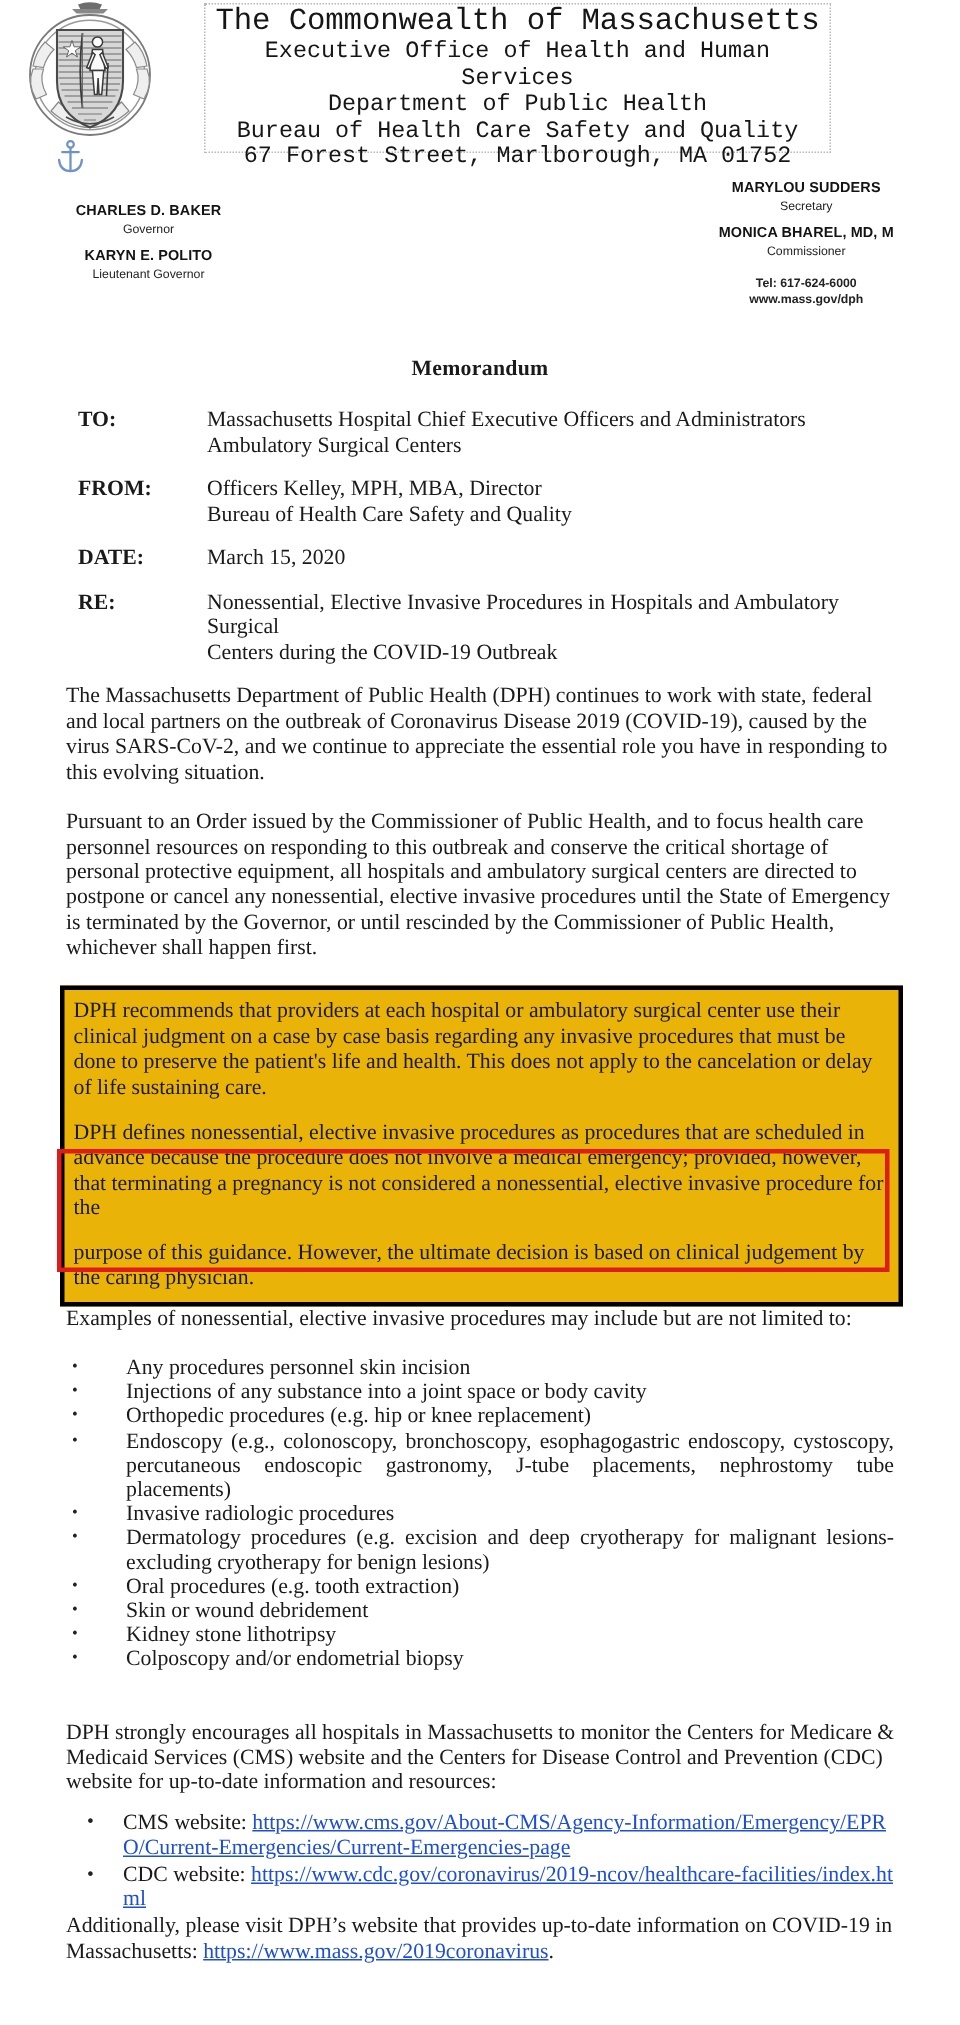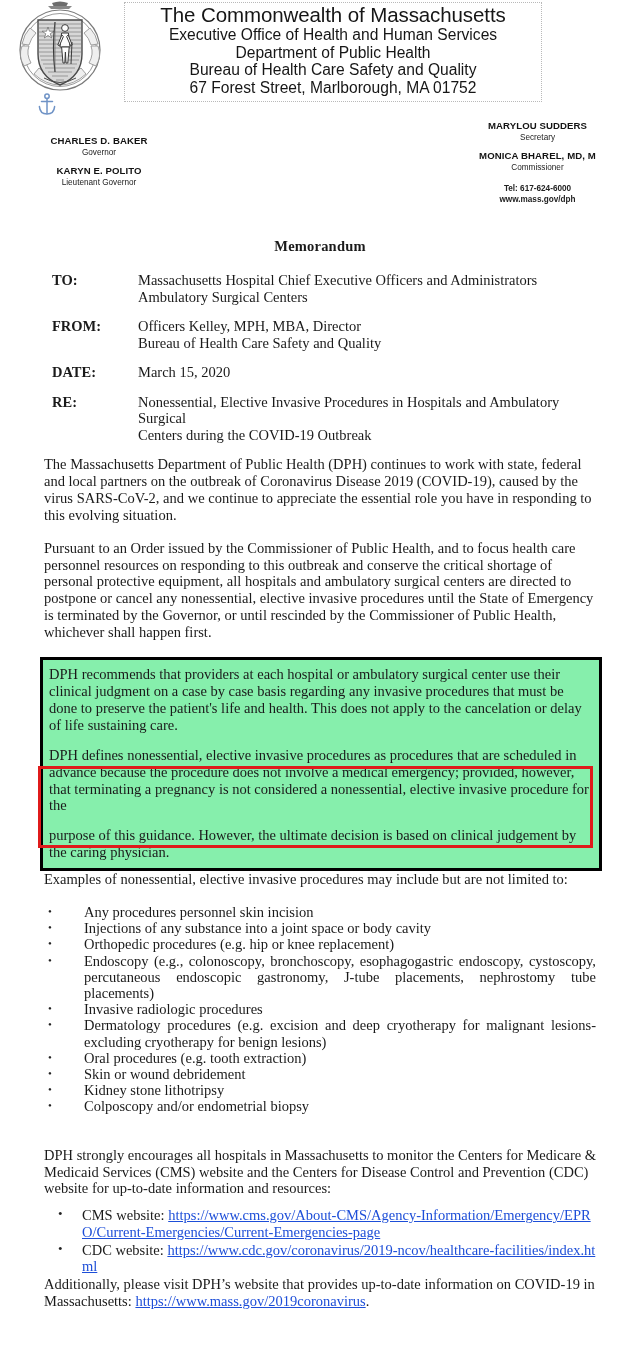--- a/index.html
+++ b/index.html
@@ -32,27 +32,27 @@
   .anchor-icon {
     position: absolute;
     left: 22px;
     top: 93px;
     width: 22px;
     height: 24px;
   }
 
   .header-box {
     position: absolute;
-    left: 124px;
+    left: 136px;
     top: 2px;
     width: 418px;
     height: 100px;
     border: 1px dotted #b9b9b9;
     box-sizing: border-box;
-    font-family: Liberation Sans, sans-serif;
+    font-family: Liberation Mono, monospace;
     text-align: center;
     padding-top: 1px;
   }
   .hb-line1 {
     font-size: 20.5px;
     line-height: 22px;
     letter-spacing: -0.1px;
     color: #161616;
   }
   .hb-line {
@@ -145,21 +145,21 @@
   .callout-zone {
     position: relative;
     margin: 0;
   }
   .black-box {
     position: relative;
     border: 3px solid #000000;
     box-sizing: border-box;
     margin: 0 38px 0 40px;
     padding: 6px 8px 7px 6px;
-    background: #86efac;
+    background: #eab308;
   }
   .black-box p {
     margin: 0;
     font-size: 14.5px;
     line-height: 16.9px;
   }
   .bb-gap { height: 13px; }
   .red-box {
     position: absolute;
     left: 38px;

